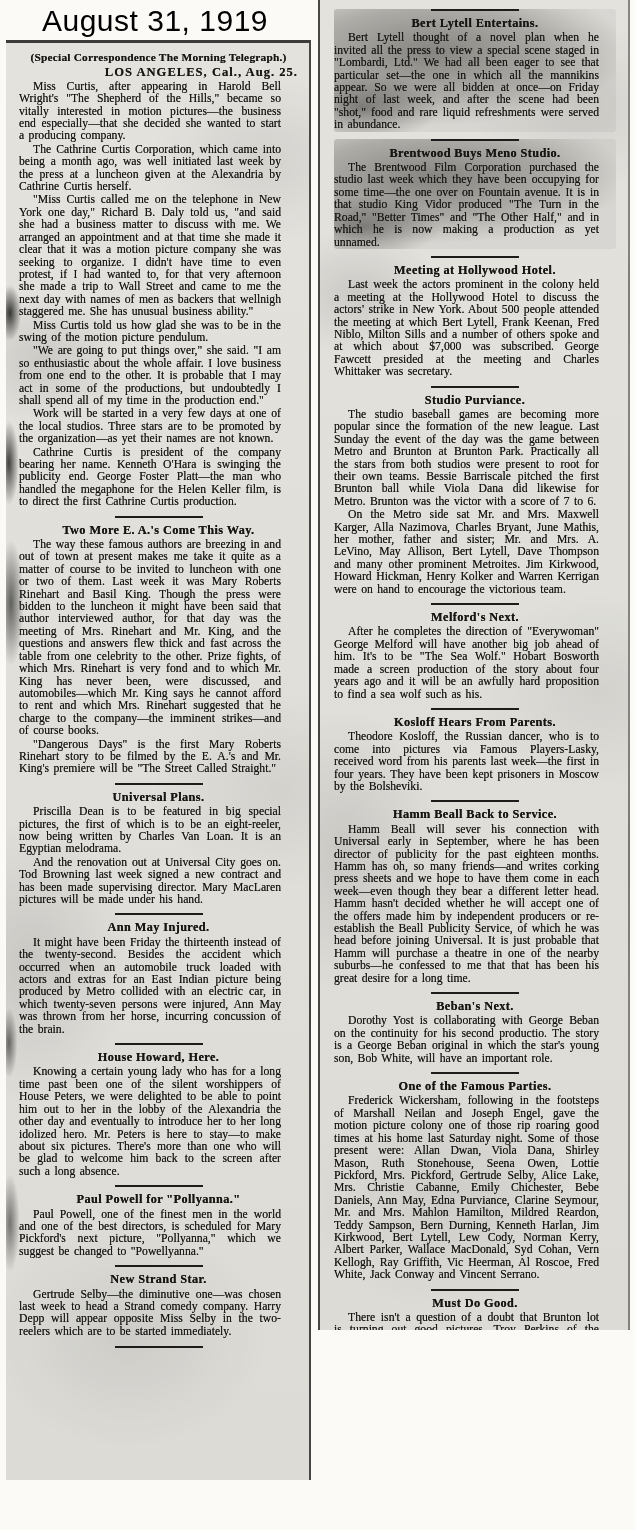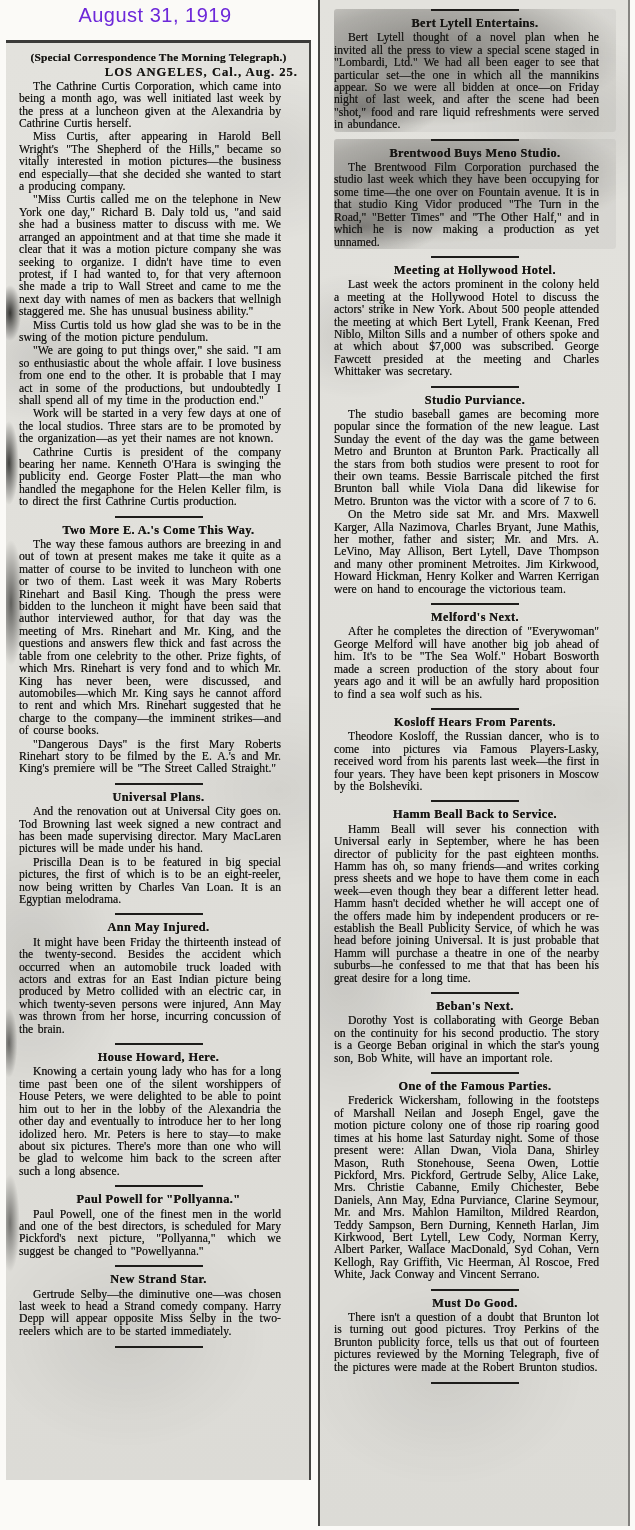--- a/index.html
+++ b/index.html
@@ -7,21 +7,21 @@
     width:635px;height:1530px;position:relative;
     background:#fbfaf7;
     font-family:"Liberation Serif","DejaVu Serif",serif;
     color:#171613;
     overflow:hidden;
   }
   .date-label{
     position:absolute;top:4px;left:0;width:310px;
     text-align:center;
     font-family:"Liberation Sans","DejaVu Sans",sans-serif;
-    font-size:20px;color:#6d28d9;letter-spacing:0.5px;
+    font-size:30px;color:#000000;letter-spacing:0.5px;
   }
   .clip{
     position:absolute;box-sizing:border-box;
     background:
       radial-gradient(ellipse 120px 90px at 12% 22%, rgba(0,0,0,0.10), rgba(0,0,0,0) 70%),
       radial-gradient(ellipse 160px 120px at 85% 8%, rgba(0,0,0,0.07), rgba(0,0,0,0) 70%),
       radial-gradient(ellipse 140px 200px at 8% 64%, rgba(0,0,0,0.10), rgba(0,0,0,0) 70%),
       radial-gradient(ellipse 180px 140px at 90% 52%, rgba(0,0,0,0.06), rgba(0,0,0,0) 70%),
       radial-gradient(ellipse 200px 160px at 40% 90%, rgba(0,0,0,0.07), rgba(0,0,0,0) 70%),
       linear-gradient(#e3e2dd,#dcdbd6);
@@ -37,21 +37,21 @@
   .clip-left::before{
     content:"";position:absolute;left:0;top:0;bottom:0;width:30px;pointer-events:none;
     background:
       radial-gradient(ellipse 16px 40px at 4px 270px, rgba(10,10,8,0.8), rgba(10,10,8,0) 70%),
       radial-gradient(ellipse 14px 60px at 3px 420px, rgba(10,10,8,0.75), rgba(10,10,8,0) 70%),
       radial-gradient(ellipse 18px 90px at 5px 560px, rgba(10,10,8,0.6), rgba(10,10,8,0) 70%),
       radial-gradient(ellipse 12px 50px at 3px 1000px, rgba(10,10,8,0.55), rgba(10,10,8,0) 70%),
       radial-gradient(ellipse 14px 70px at 4px 1180px, rgba(10,10,8,0.5), rgba(10,10,8,0) 70%);
   }
   .clip-right{
-    left:318px;top:0;width:312px;height:1526px;
+    left:318px;top:0;width:312px;height:1330px;
     padding:2px 12px 8px 14px;
     border-left:2px solid rgba(20,20,18,0.75);
     border-right:2px solid rgba(20,20,18,0.45);
   }
   .headline{
     font-size:12.3px;font-weight:bold;text-align:center;
     margin:1px 0 3px 0;letter-spacing:0.4px;
     text-shadow:0 0 0.5px rgba(0,0,0,0.8);
   }
   .divider{
@@ -85,39 +85,39 @@
 </head>
 <body>
 
 <div class="date-label">August 31, 1919</div>
 
 <div class="clip clip-left">
   <div class="credit-line">(Special Correspondence The Morning Telegraph.)</div>
   <div class="dateline">LOS ANGELES, Cal., Aug. 25.</div>
   <div id="left-articles">
       <section class="article">
+        <p class="body-par">Miss Curtis, after appearing in Harold Bell Wright's "The Shepherd of the Hills," became so vitally interested in motion pictures—the business end especially—that she decided she wanted to start a producing company.</p>
         <p class="body-par">The Cathrine Curtis Corporation, which came into being a month ago, was well initiated last week by the press at a luncheon given at the Alexandria by Cathrine Curtis herself.</p>
-        <p class="body-par">Miss Curtis, after appearing in Harold Bell Wright's "The Shepherd of the Hills," became so vitally interested in motion pictures—the business end especially—that she decided she wanted to start a producing company.</p>
         <p class="body-par">"Miss Curtis called me on the telephone in New York one day," Richard B. Daly told us, "and said she had a business matter to discuss with me. We arranged an appointment and at that time she made it clear that it was a motion picture company she was seeking to organize. I didn't have time to even protest, if I had wanted to, for that very afternoon she made a trip to Wall Street and came to me the next day with names of men as backers that wellnigh staggered me. She has unusual business ability."</p>
         <p class="body-par">Miss Curtis told us how glad she was to be in the swing of the motion picture pendulum.</p>
         <p class="body-par">"We are going to put things over," she said. "I am so enthusiastic about the whole affair. I love business from one end to the other. It is probable that I may act in some of the productions, but undoubtedly I shall spend all of my time in the production end."</p>
         <p class="body-par">Work will be started in a very few days at one of the local studios. Three stars are to be promoted by the organization—as yet their names are not known.</p>
         <p class="body-par">Cathrine Curtis is president of the company bearing her name. Kenneth O'Hara is swinging the publicity end. George Foster Platt—the man who handled the megaphone for the Helen Keller film, is to direct the first Cathrine Curtis production.</p>
       </section>
       <section class="article">
         <div class="divider"></div>
         <h2 class="headline">Two More E. A.'s Come This Way.</h2>
         <p class="body-par">The way these famous authors are breezing in and out of town at present makes me take it quite as a matter of course to be invited to luncheon with one or two of them. Last week it was Mary Roberts Rinehart and Basil King. Though the press were bidden to the luncheon it might have been said that author interviewed author, for that day was the meeting of Mrs. Rinehart and Mr. King, and the questions and answers flew thick and fast across the table from one celebrity to the other. Prize fights, of which Mrs. Rinehart is very fond and to which Mr. King has never been, were discussed, and automobiles—which Mr. King says he cannot afford to rent and which Mrs. Rinehart suggested that he charge to the company—the imminent strikes—and of course books.</p>
         <p class="body-par">"Dangerous Days" is the first Mary Roberts Rinehart story to be filmed by the E. A.'s and Mr. King's premiere will be "The Street Called Straight."</p>
       </section>
       <section class="article">
         <div class="divider"></div>
         <h2 class="headline">Universal Plans.</h2>
+        <p class="body-par">Priscilla Dean is to be featured in big special pictures, the first of which is to be an eight-reeler, now being written by Charles Van Loan. It is an Egyptian melodrama.</p>
         <p class="body-par">And the renovation out at Universal City goes on. Tod Browning last week signed a new contract and has been made supervising director. Mary MacLaren pictures will be made under his hand.</p>
-        <p class="body-par">Priscilla Dean is to be featured in big special pictures, the first of which is to be an eight-reeler, now being written by Charles Van Loan. It is an Egyptian melodrama.</p>
       </section>
       <section class="article">
         <div class="divider"></div>
         <h2 class="headline">Ann May Injured.</h2>
         <p class="body-par">It might have been Friday the thirteenth instead of the twenty-second. Besides the accident which occurred when an automobile truck loaded with actors and extras for an East Indian picture being produced by Metro collided with an electric car, in which twenty-seven persons were injured, Ann May was thrown from her horse, incurring concussion of the brain.</p>
       </section>
       <section class="article">
         <div class="divider"></div>
         <h2 class="headline">House Howard, Here.</h2>
         <p class="body-par">Knowing a certain young lady who has for a long time past been one of the silent worshippers of House Peters, we were delighted to be able to point him out to her in the lobby of the Alexandria the other day and eventually to introduce her to her long idolized hero. Mr. Peters is here to stay—to make about six pictures. There's more than one who will be glad to welcome him back to the screen after such a long absence.</p>

